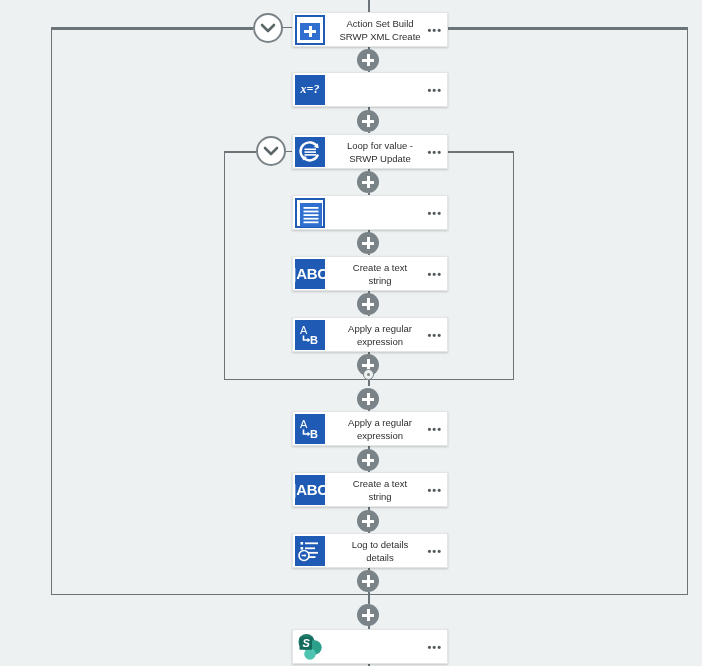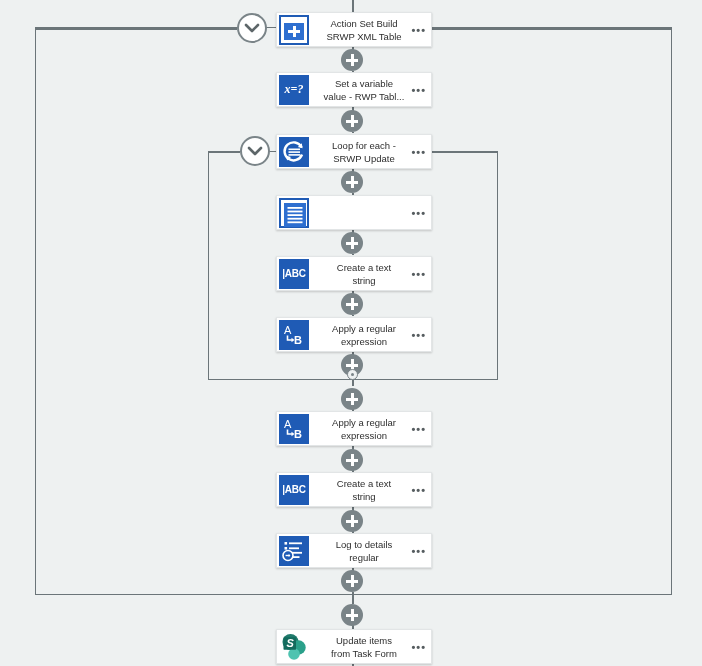--- a/index.html
+++ b/index.html
@@ -5,21 +5,21 @@
   html,body{margin:0;padding:0;}
   body{
     width:702px;height:666px;
     background:#eef1f1;
     font-family:"Liberation Sans", sans-serif;
     overflow:hidden;
     position:relative;
   }
   #canvas{
     position:absolute;
-    left:0;top:0;width:640px;height:666px;
+    left:16px;top:0;width:640px;height:666px;
     background:#eef1f1;
   }
   
   .container-box{
     position:absolute;
     border:1.5px solid #6b7579;
     box-sizing:border-box;
     background:transparent;
   }
   
@@ -151,21 +151,21 @@
   .ico-sq.framed .inner:after{
     content:"";position:absolute;left:4px;right:4px;top:50%;
     height:3px;margin-top:-1.5px;background:#ffffff;
   }
   .ico-var{
     font-style:italic;font-weight:bold;font-size:12px;
     font-family:"Liberation Serif", serif;
     letter-spacing:0px;
   }
   .ico-abc{
-    font-size:10px;font-weight:bold;letter-spacing:-0.3px;
+    font-size:15px;font-weight:bold;letter-spacing:-0.3px;
     font-family:"Liberation Sans", sans-serif;
   }
   .sp-icon{
     width:30px;height:30px;position:relative;background:#ffffff;
   }
   
 </style>
 </head>
 <body>
 
@@ -231,53 +231,49 @@
   </div>
 
   <div class="card" style="left:276px;top:12px;">
     <div class="card-icon">
       <div class="ico-sq framed">
           <div class="inner"></div>
         </div>
     </div>
     <div class="card-label">
       <span>Action Set Build</span>
-      <span>SRWP XML Table</span>
+      <span>SRWP XML Create</span>
     </div>
     <div class="card-menu">•••</div>
   </div>
 
   <div class="card" style="left:276px;top:72px;">
     <div class="card-icon">
       <div class="ico-sq">
           <span class="ico-var">x=?</span>
         </div>
-    </div>
-    <div class="card-label">
-      <span>Set a variable</span>
-      <span>value - RWP Tabl...</span>
     </div>
     <div class="card-menu">•••</div>
   </div>
 
   <div class="card" style="left:276px;top:134px;">
     <div class="card-icon">
       <div class="ico-sq">
         <svg width="26" height="26" viewBox="0 0 26 26">
           <path d="M20.5 8.2 A9 9 0 1 0 21 15.5" fill="none" stroke="#ffffff" stroke-width="2.4"></path>
           <path d="M20.8 4.2 L21.6 9.2 L16.8 8.0 Z" fill="#ffffff"></path>
           <path d="M6.0 21.6 L5.2 16.7 L10.0 17.9 Z" fill="#ffffff"></path>
           <rect x="7.5" y="9.5" width="11.5" height="1.6" fill="#ffffff"></rect>
           <rect x="7.5" y="12.3" width="11.5" height="1.6" fill="#ffffff"></rect>
           <rect x="7.5" y="15.1" width="11.5" height="1.6" fill="#ffffff"></rect>
         </svg>
       </div>
     </div>
     <div class="card-label">
-      <span>Loop for each -</span>
+      <span>Loop for value -</span>
       <span>SRWP Update</span>
     </div>
     <div class="card-menu">•••</div>
   </div>
 
   <div class="card" style="left:276px;top:195px;">
     <div class="card-icon">
       <div class="ico-sq framed" style="border-color:#1f5bb5;background:#ffffff;">
         <div class="inner" style="background:#ffffff;left:2px;top:2px;right:2px;bottom:2px;"></div>
         <svg width="26" height="26" viewBox="0 0 26 26" style="position:absolute;left:2px;top:2px;">
@@ -366,37 +362,33 @@
           <rect x="11" y="13.9" width="10" height="1.8" fill="#ffffff"></rect>
           <rect x="11" y="18.2" width="7.5" height="1.8" fill="#ffffff"></rect>
           <circle cx="7" cy="17.5" r="5" fill="none" stroke="#ffffff" stroke-width="1.6"></circle>
           <path d="M4.6 17.5 L9 17.5" stroke="#ffffff" stroke-width="1.4"></path>
           <path d="M7.6 15.9 L9.4 17.5 L7.6 19.1 Z" fill="#ffffff"></path>
         </svg>
       </div>
     </div>
     <div class="card-label">
       <span>Log to details</span>
-      <span>regular</span>
+      <span>details</span>
     </div>
     <div class="card-menu">•••</div>
   </div>
 
   <div class="card" style="left:276px;top:629px;">
     <div class="card-icon">
       <div class="sp-icon">
         <svg width="30" height="30" viewBox="0 0 30 30">
           <circle cx="11.5" cy="10" r="8" fill="#1f7a6b"></circle>
           <circle cx="19.5" cy="15.5" r="7.2" fill="#2aa08a"></circle>
           <circle cx="15" cy="22" r="5.8" fill="#4ec3b0"></circle>
           <rect x="4.5" y="5.2" width="12.5" height="12.5" rx="0.6" fill="#136b5d"></rect>
           <text x="7.6" y="15.3" font-family="Liberation Sans, sans-serif" font-size="11" font-weight="bold" font-style="italic" fill="#ffffff">S</text>
         </svg>
       </div>
     </div>
-    <div class="card-label">
-      <span>Update items</span>
-      <span>from Task Form</span>
-    </div>
     <div class="card-menu">•••</div>
   </div>
 
 </div>
 
 </body></html>

